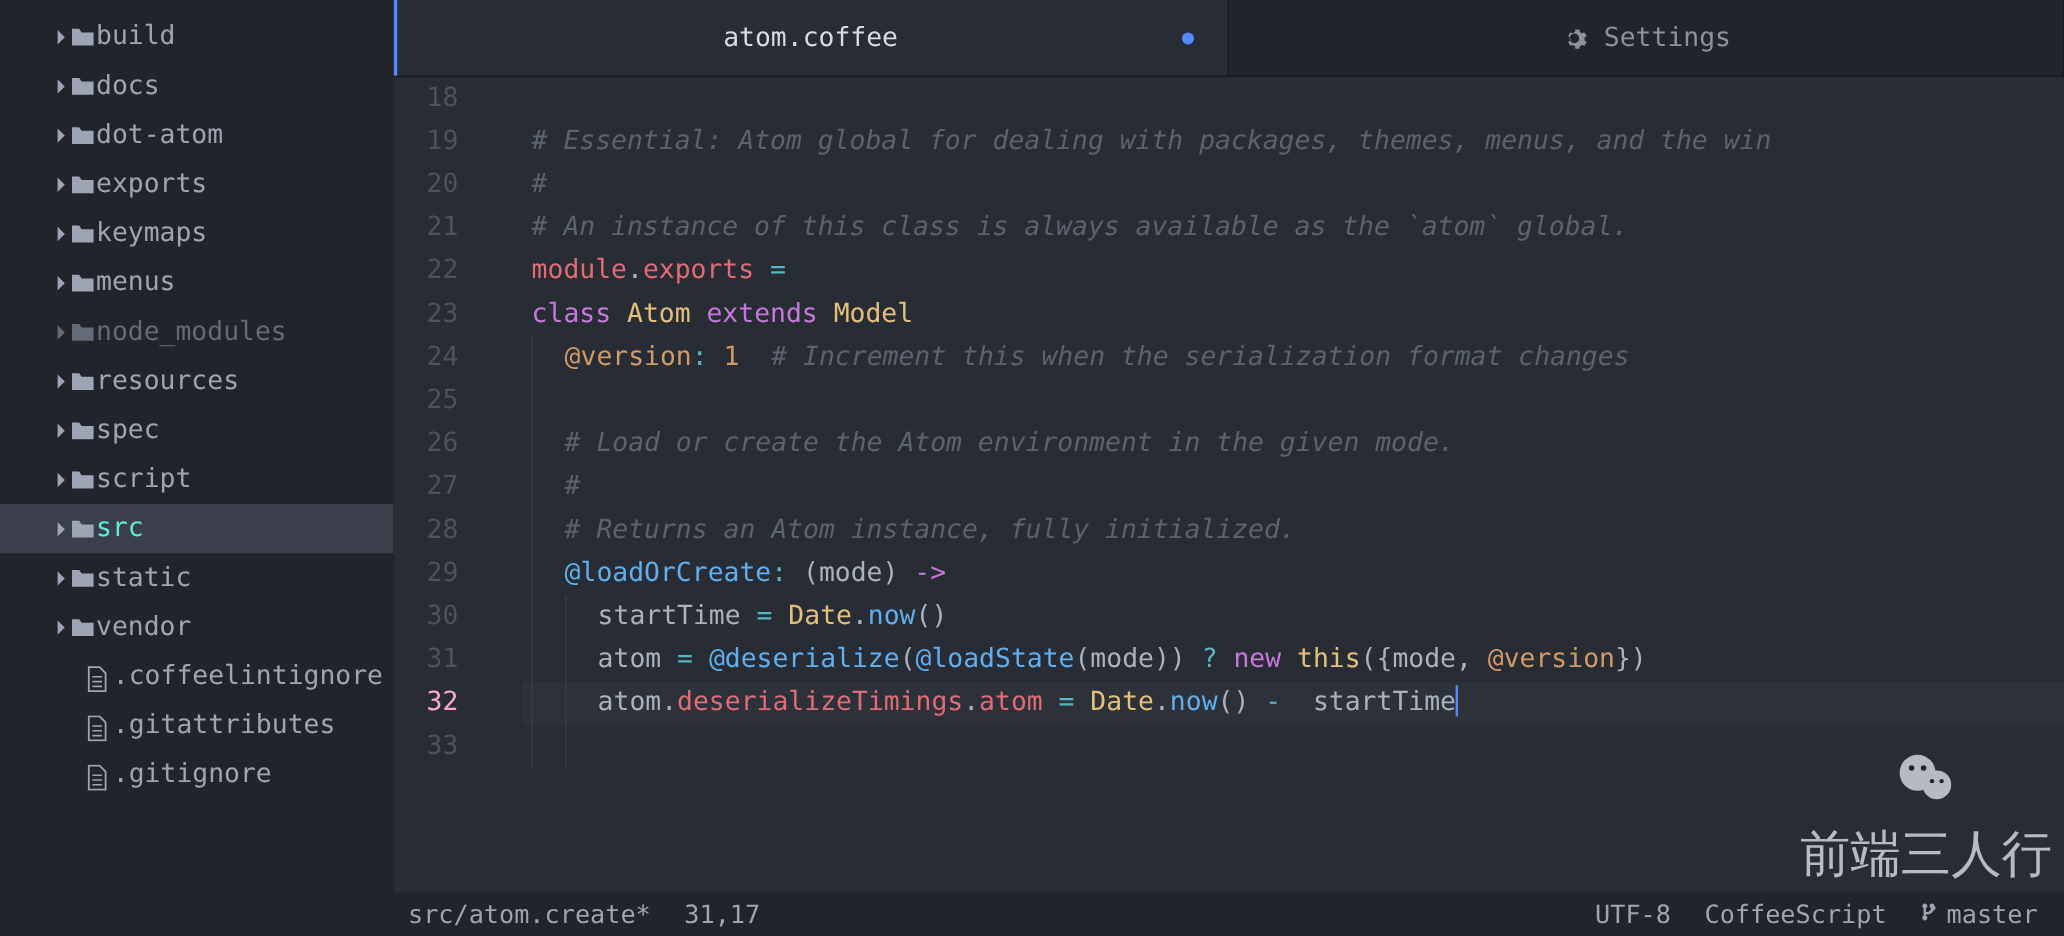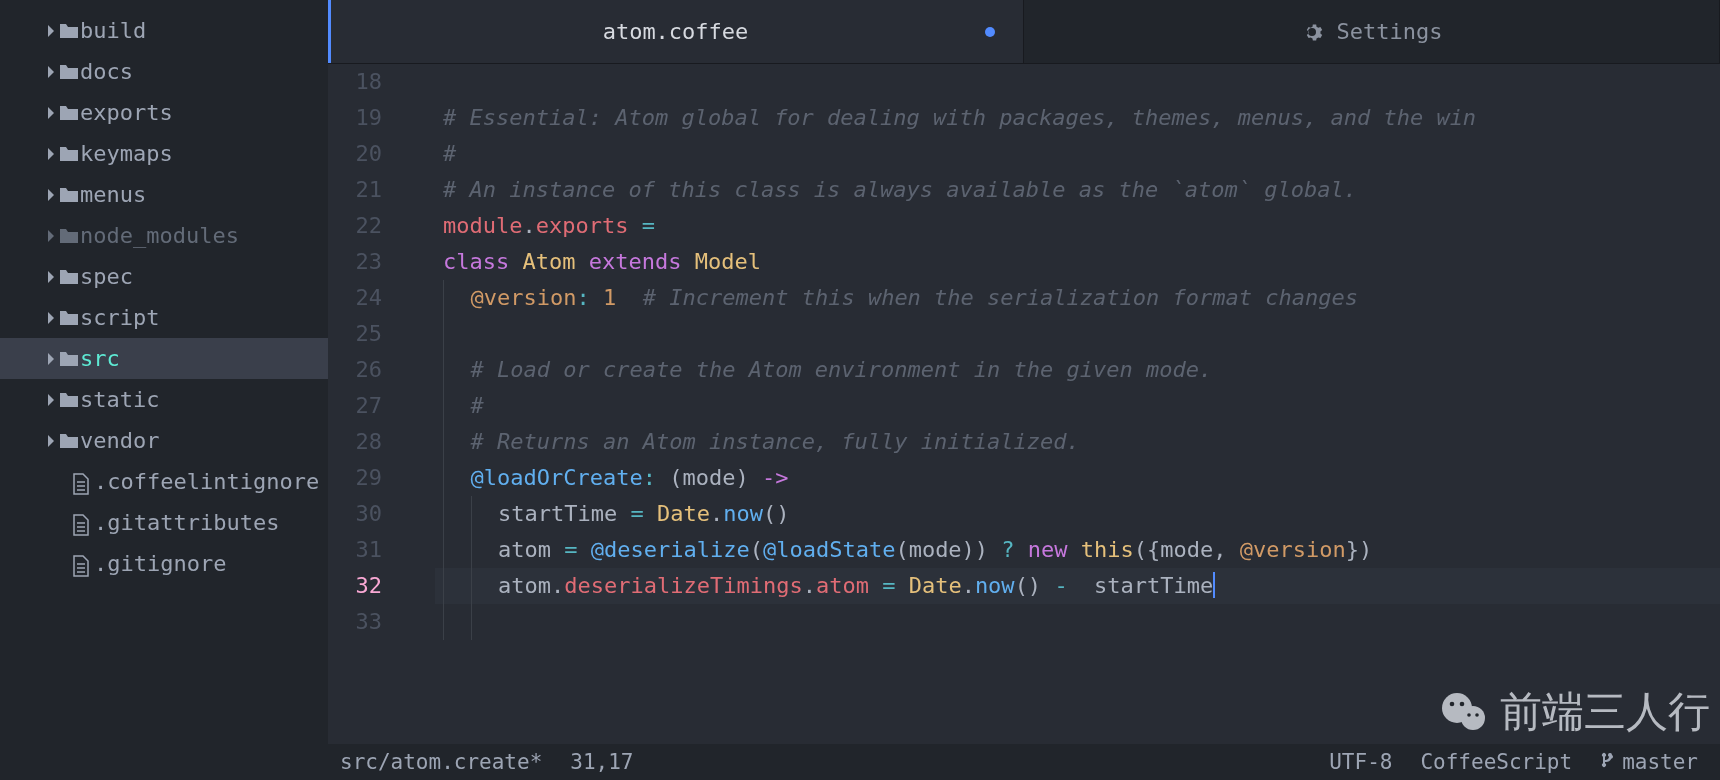--- a/index.html
+++ b/index.html
@@ -81,21 +81,21 @@
 .status {
   height:36px; background:#21252b; color:#9da5b4;
   display:flex; align-items:center; padding:0 22px 0 340px;
   font-size:21px; gap:28px;
 }
 .status .spacer { flex:1; }
 .status .branch-ic { display:inline-flex; margin-right:6px; }
 .watermark {
   position:absolute; right:10px; bottom:40px;
   display:flex; align-items:center; gap:10px; color:#cfd3da;
-  font-size:42px; font-family:Liberation Sans, sans-serif; opacity:.85;
+  font-size:42px; font-family:Liberation Sans, sans-serif; opacity:.85;flex-direction:column;
 }
 .watermark .wm-ic { width:52px; height:52px; display:inline-flex; }
 </style>
 </head>
 <body>
 
 <div class="main">
   <div class="sidebar" id="sidebar">
       <div class="tree-item">
         <span class="chev">
@@ -127,20 +127,33 @@
         <span class="chev">
           <svg width="10" height="14" viewBox="0 0 10 14">
             <path fill="#9da5b4" d="M2 1l6 6-6 6z"></path>
           </svg>
         </span>
         <span class="folder-ic">
           <svg width="22" height="18" viewBox="0 0 22 18">
             <path fill="#9da5b4" d="M2 2h6l2 3h10v11H2z"></path>
           </svg>
         </span>
+        <span>dot-atom</span>
+      </div>
+      <div class="tree-item">
+        <span class="chev">
+          <svg width="10" height="14" viewBox="0 0 10 14">
+            <path fill="#9da5b4" d="M2 1l6 6-6 6z"></path>
+          </svg>
+        </span>
+        <span class="folder-ic">
+          <svg width="22" height="18" viewBox="0 0 22 18">
+            <path fill="#9da5b4" d="M2 2h6l2 3h10v11H2z"></path>
+          </svg>
+        </span>
         <span>exports</span>
       </div>
       <div class="tree-item">
         <span class="chev">
           <svg width="10" height="14" viewBox="0 0 10 14">
             <path fill="#9da5b4" d="M2 1l6 6-6 6z"></path>
           </svg>
         </span>
         <span class="folder-ic">
           <svg width="22" height="18" viewBox="0 0 22 18">
@@ -167,20 +180,33 @@
           <svg width="10" height="14" viewBox="0 0 10 14">
             <path fill="#9da5b4" d="M2 1l6 6-6 6z"></path>
           </svg>
         </span>
         <span class="folder-ic">
           <svg width="22" height="18" viewBox="0 0 22 18">
             <path fill="#9da5b4" d="M2 2h6l2 3h10v11H2z"></path>
           </svg>
         </span>
         <span>node_modules</span>
+      </div>
+      <div class="tree-item">
+        <span class="chev">
+          <svg width="10" height="14" viewBox="0 0 10 14">
+            <path fill="#9da5b4" d="M2 1l6 6-6 6z"></path>
+          </svg>
+        </span>
+        <span class="folder-ic">
+          <svg width="22" height="18" viewBox="0 0 22 18">
+            <path fill="#9da5b4" d="M2 2h6l2 3h10v11H2z"></path>
+          </svg>
+        </span>
+        <span>resources</span>
       </div>
       <div class="tree-item">
         <span class="chev">
           <svg width="10" height="14" viewBox="0 0 10 14">
             <path fill="#9da5b4" d="M2 1l6 6-6 6z"></path>
           </svg>
         </span>
         <span class="folder-ic">
           <svg width="22" height="18" viewBox="0 0 22 18">
             <path fill="#9da5b4" d="M2 2h6l2 3h10v11H2z"></path>

